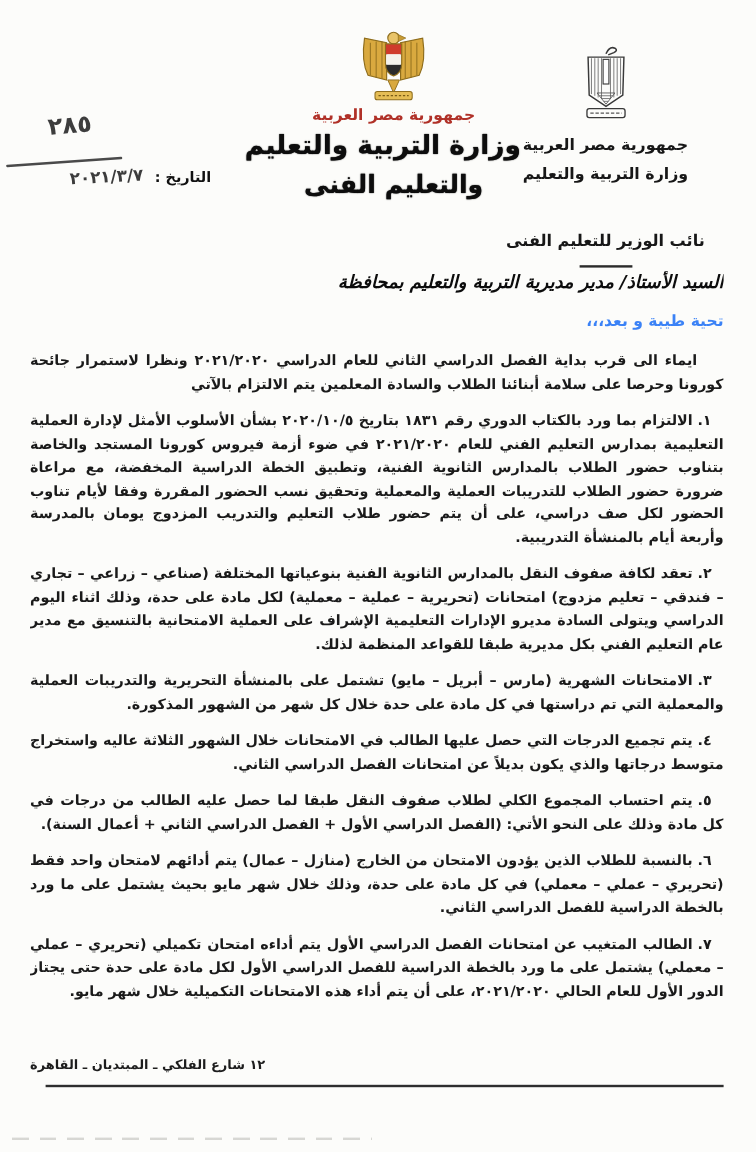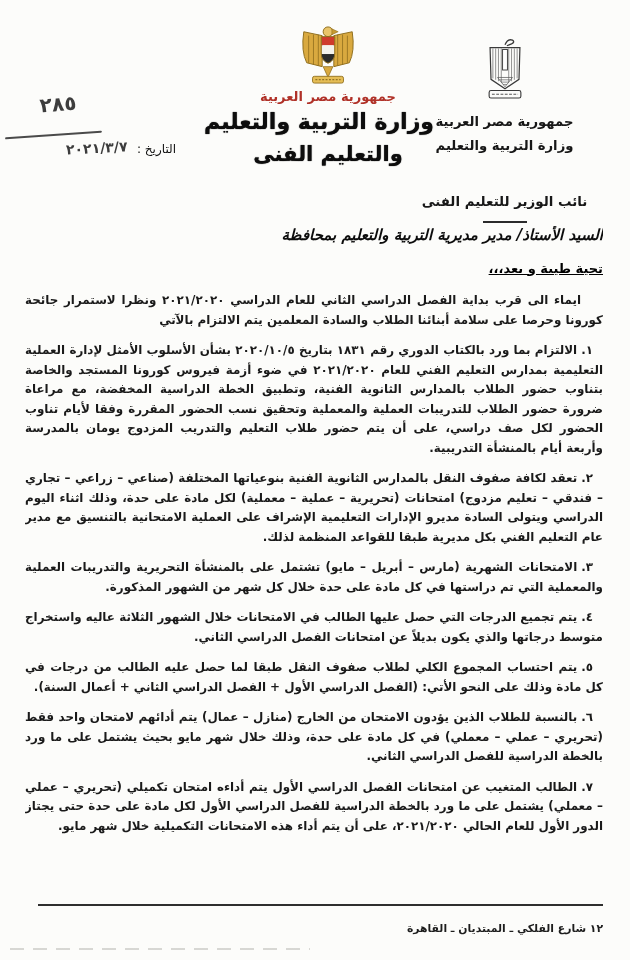--- a/index.html
+++ b/index.html
@@ -21,21 +21,21 @@
     transform:rotate(-5deg);direction:ltr;
   }
   .ref-underline{
     position:absolute;left:5px;top:134px;width:97px;height:2px;
     background:#4a4a4a;transform:rotate(-4deg);border-radius:2px;
   }
   .date-row{
     position:absolute;left:2px;top:140px;width:174px;
     text-align:right;font-size:12px;white-space:nowrap;
   }
-  .date-row .label{font-weight:normal;color:#111;margin-left:6px;}
+  .date-row .label{font-weight:bold;color:#111;margin-left:6px;}
   .date-row .hw{
     display:inline-block;font-size:14px;color:#3c3c3c;font-weight:bold;
     letter-spacing:2px;transform:rotate(-3deg);
   }
   
   .letterhead-right{
     position:absolute;right:18px;top:36px;width:215px;
     text-align:center;
   }
   .letterhead-right svg{display:block;margin:0 auto 6px auto;}
@@ -61,31 +61,31 @@
     text-shadow:0 0 1px #000;white-space:nowrap;
   }
   
   .body-text{
     position:absolute;right:27px;top:226px;width:578px;height:674px;
     overflow:hidden;
     font-size:11.9px;line-height:19.5px;font-weight:bold;
     text-align:justify;color:#1a1a1a;
   }
   .recipient{font-size:15px;margin:0;color:#0c0c0c;font-style:italic;}
-  .greeting{font-size:13px;margin:13px 0 0 0;color:#000000;text-decoration:underline;}
+  .greeting{font-size:13px;margin:13px 0 0 0;color:#3b82f6;}
   .intro{margin:13px 0 0 0;text-indent:22px;}
   .item{margin:11px 0 0 0;text-indent:10px;}
   .item .num{margin-left:4px;}
   
   .footer-rule{
     position:absolute;left:38px;top:904px;width:565px;height:2px;background:#2e2e2e;
   }
   .footer-text{
-    position:absolute;right:27px;top:921px;width:578px;
-    text-align:right;font-size:10.8px;line-height:16px;font-weight:bold;color:#1d1d1d;
+    position:absolute;right:27px;top:880px;width:578px;
+    text-align:left;font-size:10.8px;line-height:16px;font-weight:bold;color:#1d1d1d;
   }
   .scan-artifact{
     position:absolute;left:10px;top:948px;width:300px;height:2px;
     background:repeating-linear-gradient(90deg,#b9b9b4 0 14px,transparent 14px 23px);
     opacity:.55;
   }
 </style>
 </head>
 <body>
 

